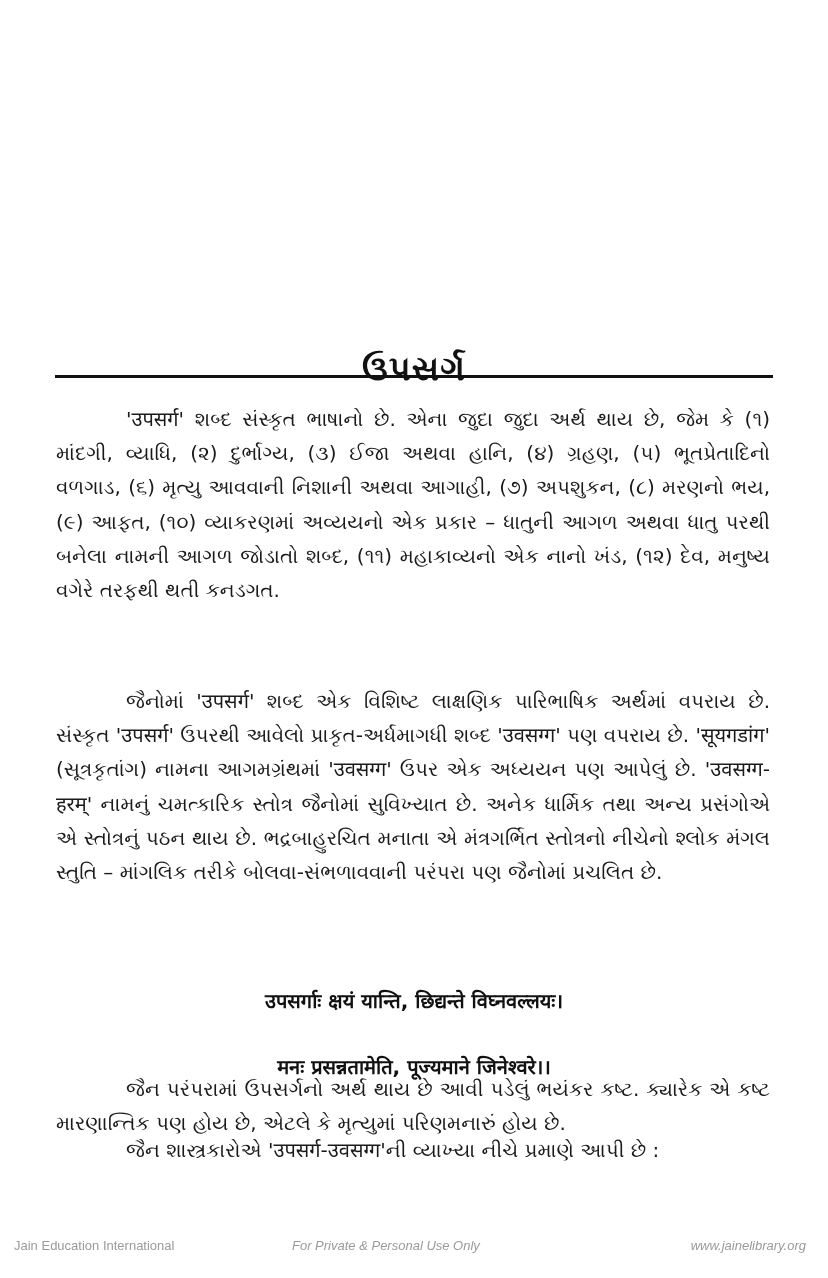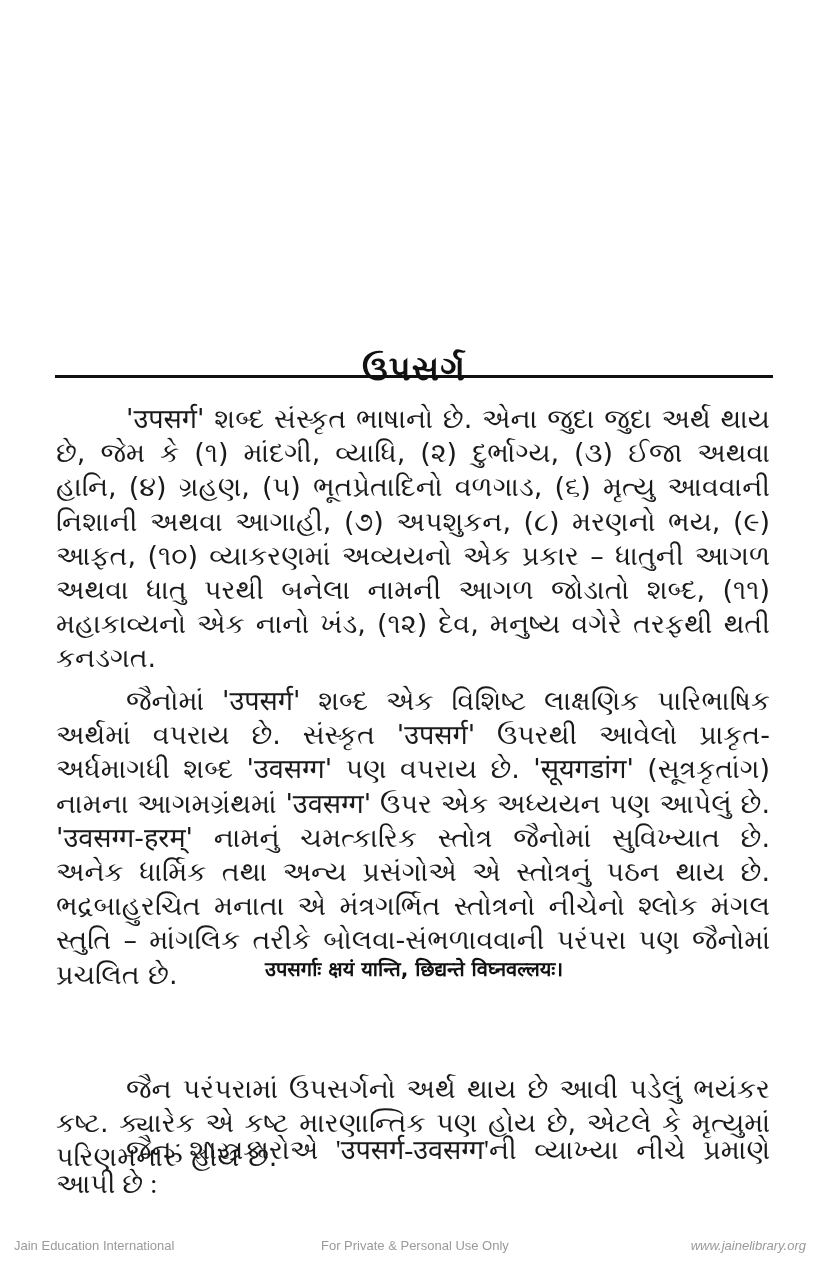--- a/index.html
+++ b/index.html
@@ -31,21 +31,21 @@
       top: 375px;
       left: 55px;
       width: 718px;
       height: 3px;
       background: #111;
     }
     .body-text {
       position: absolute;
       left: 56px;
       width: 714px;
-      font-size: 27px;
+      font-size: 20px;
       line-height: 34.2px;
       text-align: justify;
       color: #1a1a1a;
     }
     .para {
       margin: 0;
       text-indent: 70px;
     }
     .para-1 { top: 402px; }
     .para-2 { top: 653px; margin-top: 31px; }
@@ -55,57 +55,59 @@
       left: 0;
       width: 828px;
       text-align: center;
       font-size: 20px;
       font-weight: bold;
       line-height: 34px;
       color: #111;
     }
     .verse-line {
       display: block;
+      margin-top: 32px;
     }
     .para-3 { top: 1072px; }
-    .para-4 { top: 1133px; font-family: Liberation Serif, serif; }
+    .para-4 { top: 1133px; }
     .footer {
       position: absolute;
       top: 1238px;
       left: 0;
       width: 828px;
       height: 20px;
       font-family: "Liberation Sans", sans-serif;
       font-size: 13px;
       color: #9a9a9a;
     }
     .footer span {
       position: absolute;
       top: 0;
     }
     .footer-left { left: 14px; }
-    .footer-center { left: 321px; }
+    .footer-center { left: 292px; font-style: italic; }
     .footer-right { right: 22px; font-style: italic; }
   </style>
 </head>
 <body>
 
 <h1 class="page-title">ઉપસર્ગ</h1>
 <div class="title-rule"></div>
 
 <div class="body-text para-1">
   <p class="para">'उपसर्ग' શબ્દ સંસ્કૃત ભાષાનો છે. એના જુદા જુદા અર્થ થાય છે, જેમ કે (૧) માંદગી, વ્યાધિ, (૨) દુર્ભાગ્ય, (૩) ઈજા અથવા હાનિ, (૪) ગ્રહણ, (૫) ભૂતપ્રેતાદિનો વળગાડ, (૬) મૃત્યુ આવવાની નિશાની અથવા આગાહી, (૭) અપશુકન, (૮) મરણનો ભય, (૯) આફત, (૧૦) વ્યાકરણમાં અવ્યયનો એક પ્રકાર – ધાતુની આગળ અથવા ધાતુ પરથી બનેલા નામની આગળ જોડાતો શબ્દ, (૧૧) મહાકાવ્યનો એક નાનો ખંડ, (૧૨) દેવ, મનુષ્ય વગેરે તરફથી થતી કનડગત.</p>
 </div>
 
 <div class="body-text para-2">
   <p class="para">જૈનોમાં 'उपसर्ग' શબ્દ એક વિશિષ્ટ લાક્ષણિક પારિભાષિક અર્થમાં વપરાય છે. સંસ્કૃત 'उपसर्ग' ઉપરથી આવેલો પ્રાકૃત-અર્ધમાગધી શબ્દ 'उवसग्ग' પણ વપરાય છે. 'सूयगडांग' (સૂત્રકૃતાંગ) નામના આગમગ્રંથમાં 'उवसग्ग' ઉપર એક અધ્યયન પણ આપેલું છે. 'उवसग्ग-हरम्' નામનું ચમત્કારિક સ્તોત્ર જૈનોમાં સુવિખ્યાત છે. અનેક ધાર્મિક તથા અન્ય પ્રસંગોએ એ સ્તોત્રનું પઠન થાય છે. ભદ્રબાહુરચિત મનાતા એ મંત્રગર્ભિત સ્તોત્રનો નીચેનો શ્લોક મંગલ સ્તુતિ – માંગલિક તરીકે બોલવા-સંભળાવવાની પરંપરા પણ જૈનોમાં પ્રચલિત છે.</p>
 </div>
 
 <div class="verse">
   <span class="verse-line">उपसर्गाः क्षयं यान्ति, छिद्यन्ते विघ्नवल्लयः।</span>
+  <span class="verse-line">मनः प्रसन्नतामेति, पूज्यमाने जिनेश्वरे।।</span>
 </div>
 
 <div class="body-text para-3">
   <p class="para">જૈન પરંપરામાં ઉપસર્ગનો અર્થ થાય છે આવી પડેલું ભયંકર કષ્ટ. ક્યારેક એ કષ્ટ મારણાન્તિક પણ હોય છે, એટલે કે મૃત્યુમાં પરિણમનારું હોય છે.</p>
 </div>
 
 <div class="body-text para-4">
   <p class="para">જૈન શાસ્ત્રકારોએ 'उपसर्ग-उवसग्ग'ની વ્યાખ્યા નીચે પ્રમાણે આપી છે :</p>
 </div>
 

